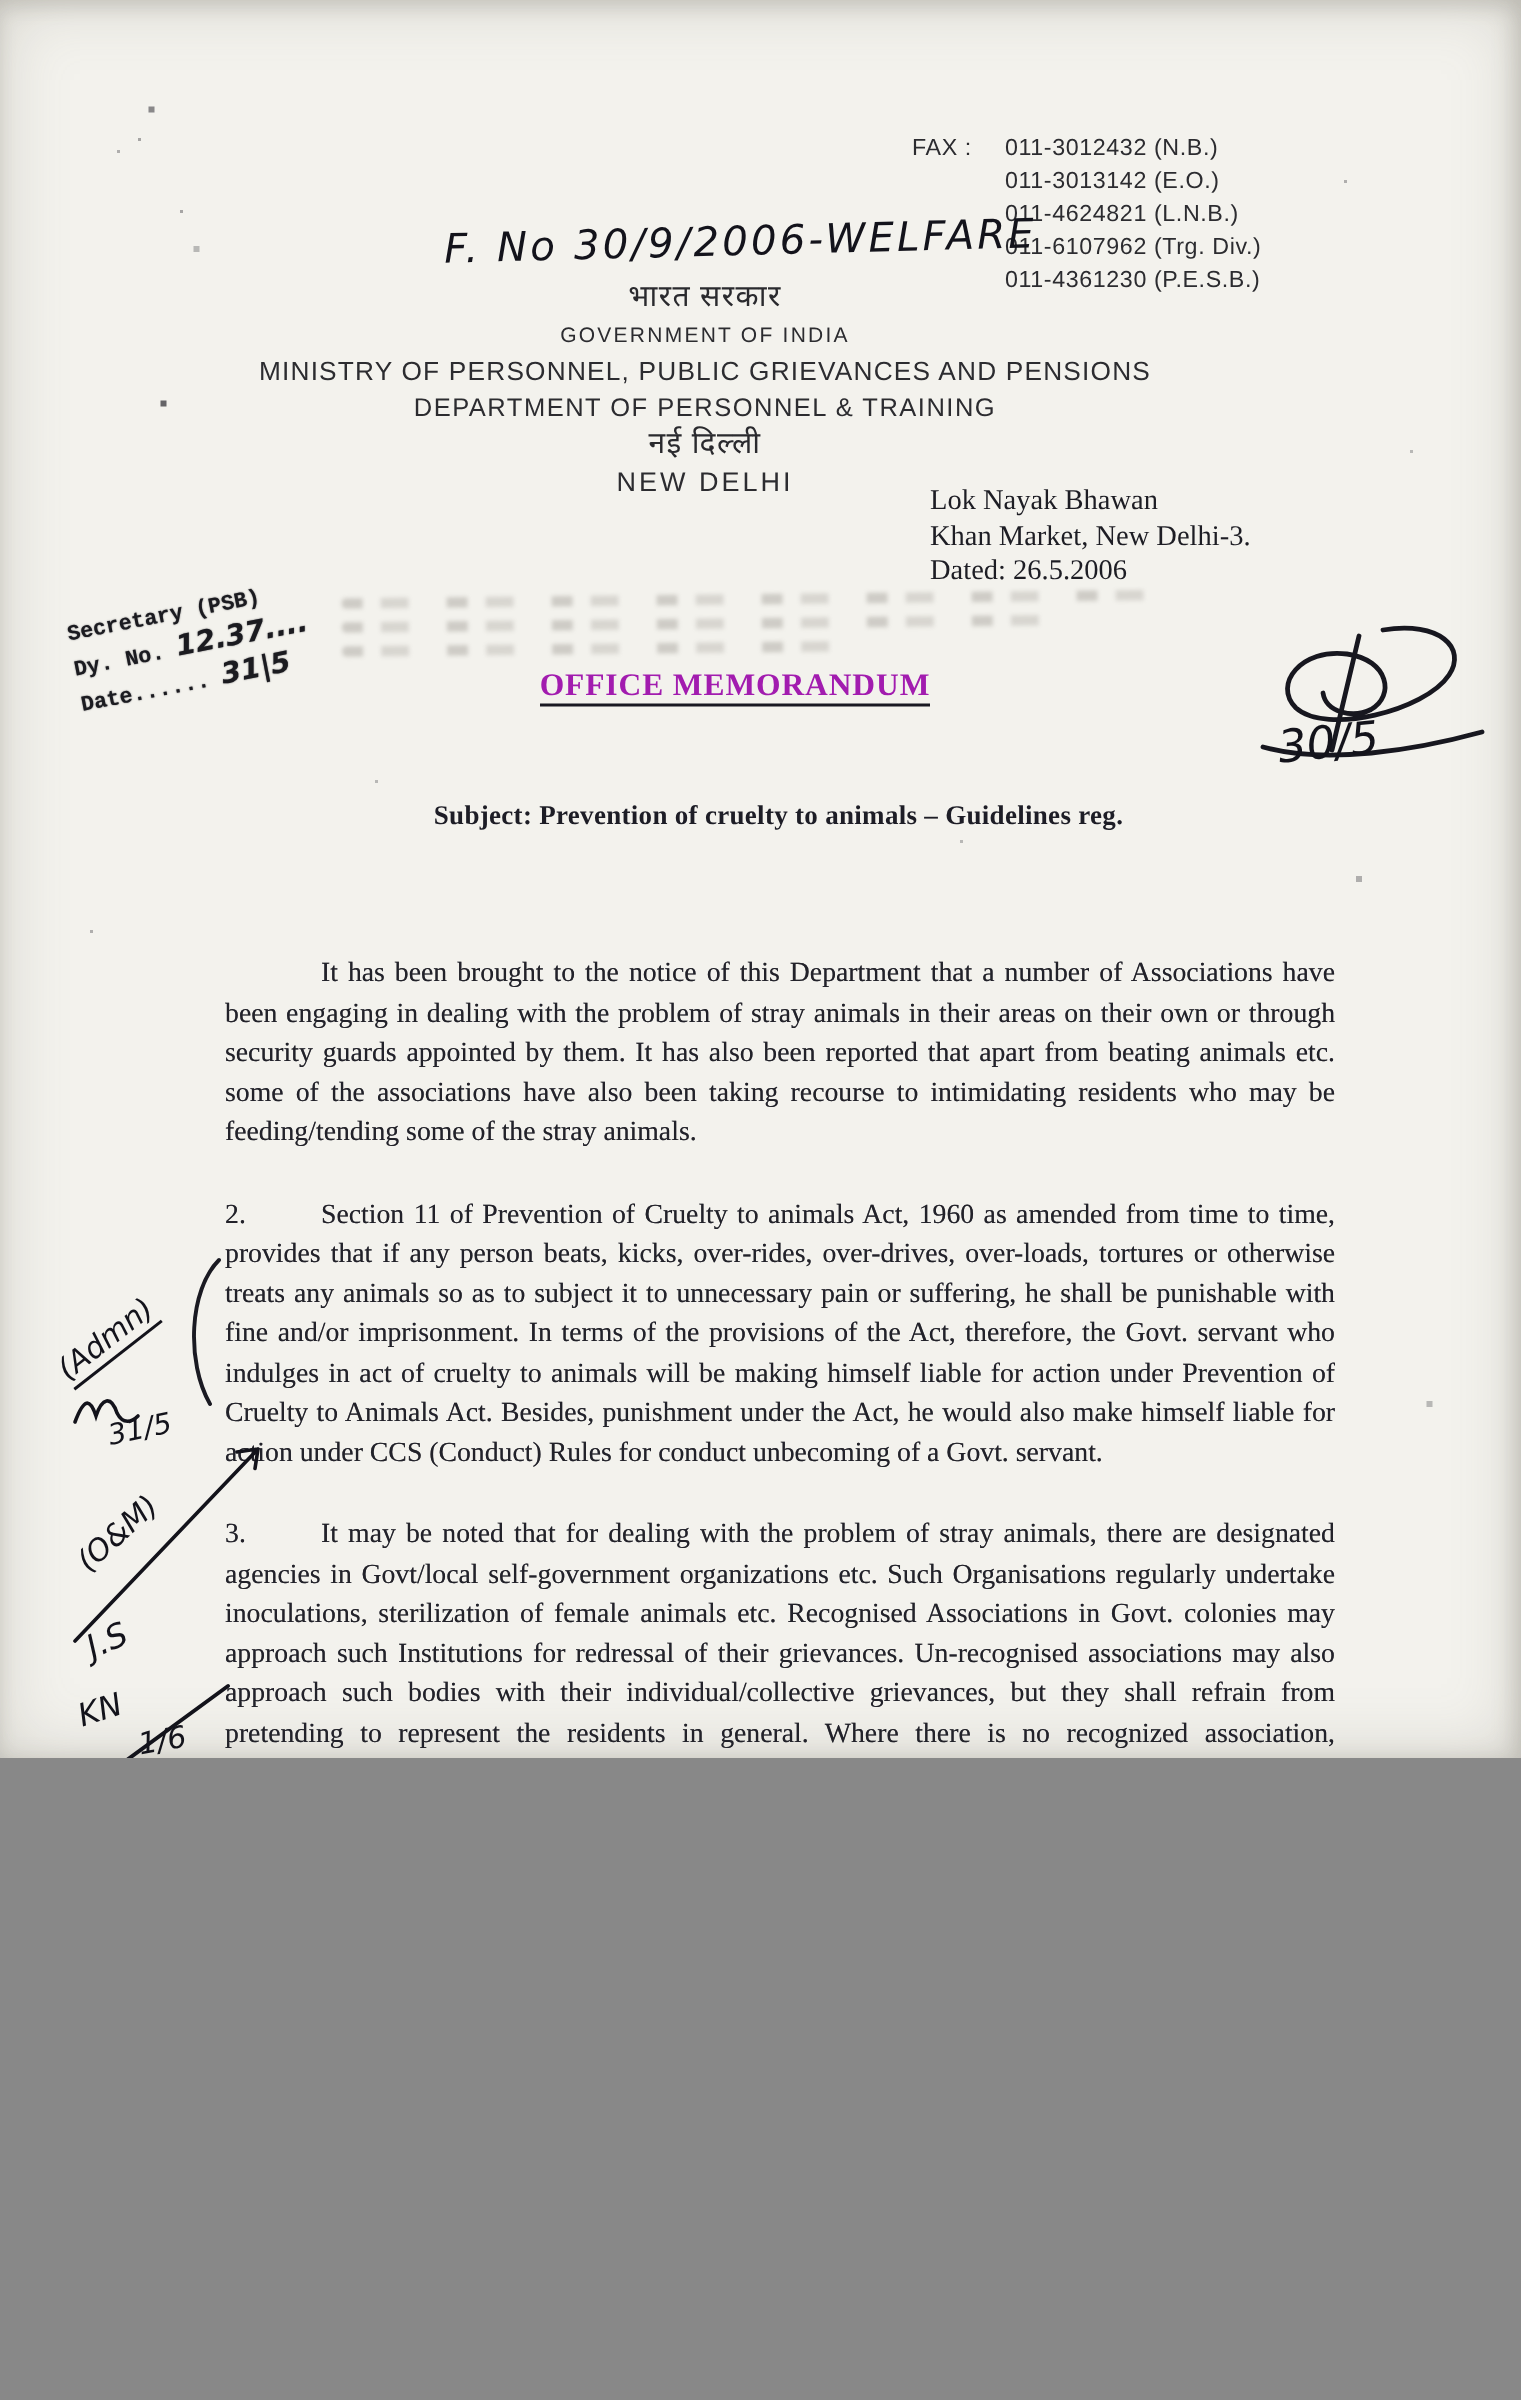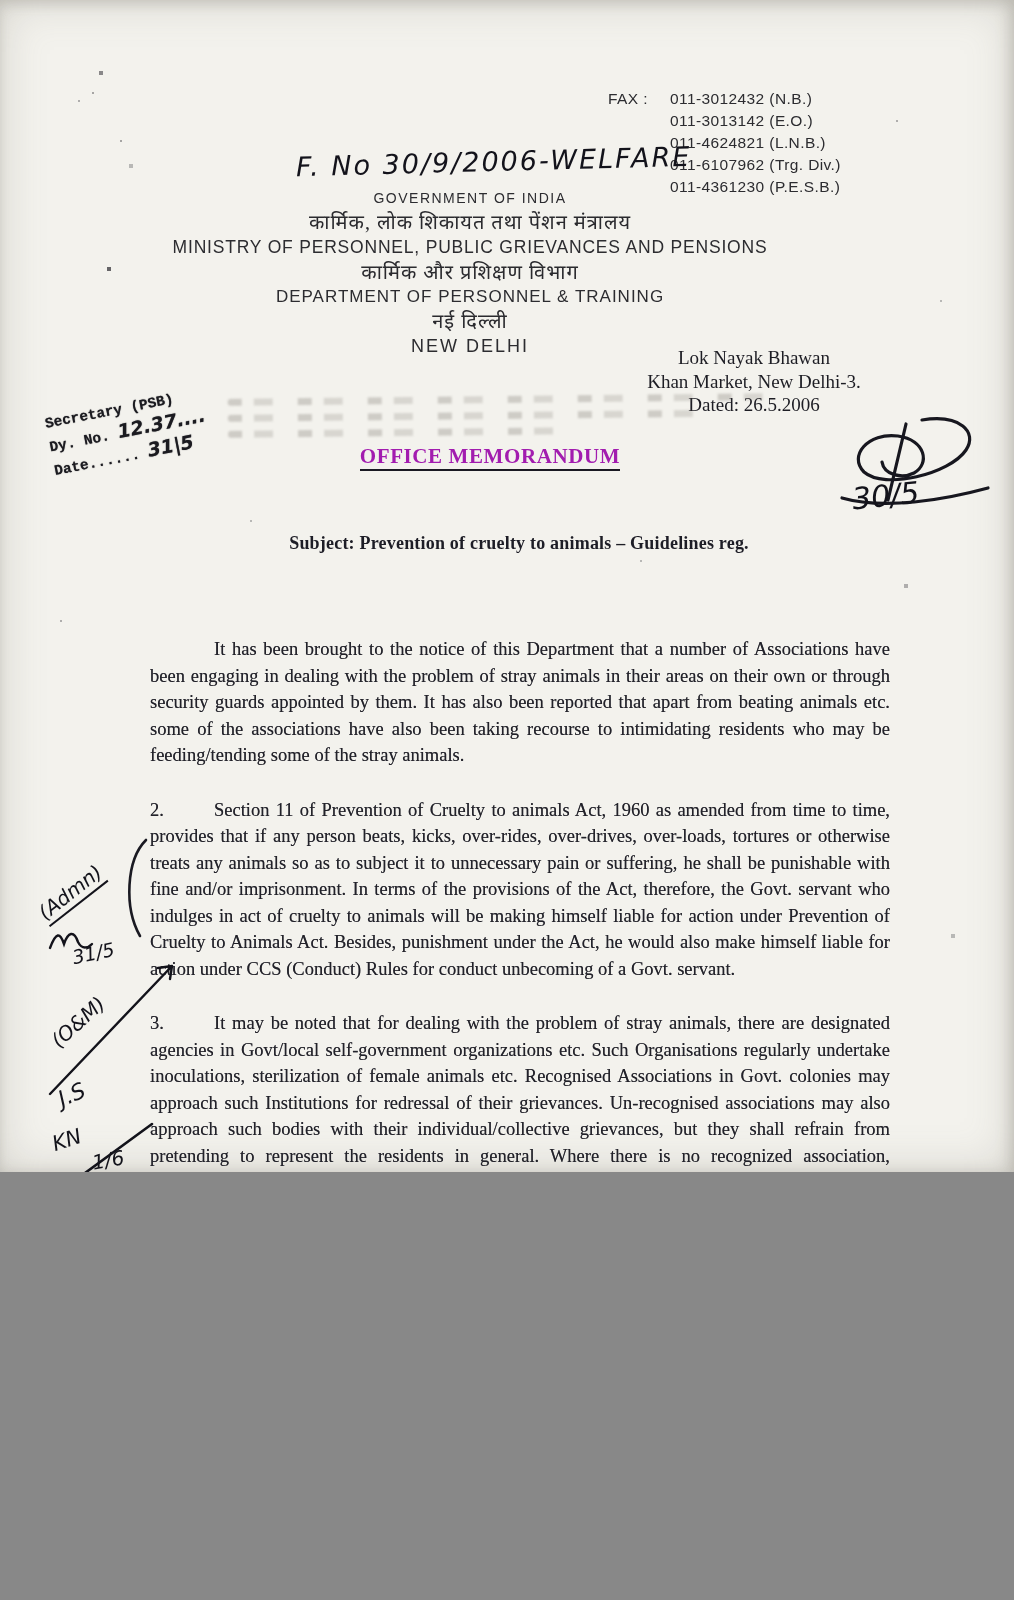--- a/index.html
+++ b/index.html
@@ -21,21 +21,21 @@
   .sans{font-family:"Liberation Sans", sans-serif;color:#2c2c30;}
   .fax{top:88px;left:608px;width:290px;font-size:15.5px;line-height:22px;letter-spacing:.4px;}
   .fax-row{display:flex;}
   .fax-label{width:62px;flex:0 0 62px;}
   .header{top:186px;left:60px;width:820px;text-align:center;}
   .h-hi{font-size:20px;letter-spacing:1px;line-height:25px;color:#2a2a2e;}
   .h-en1{font-size:14px;letter-spacing:1.5px;line-height:24px;}
   .h-en2{font-size:17.5px;letter-spacing:.8px;line-height:25px;}
   .h-en3{font-size:17px;letter-spacing:1px;line-height:24px;}
   .h-city{font-size:18px;letter-spacing:2px;line-height:24px;}
-  .addr{top:346px;left:620px;width:268px;text-align:center;font-size:19px;line-height:23.5px;color:#1d1d24;}
+  .addr{top:322px;left:620px;width:268px;text-align:left;font-size:19px;line-height:23.5px;color:#1d1d24;}
   
   .stamp{
     top:394px;left:48px;width:205px;
     transform:rotate(-11deg);
     font-family:"Liberation Mono", monospace;
     font-weight:bold;font-size:14.5px;line-height:21px;
     color:#1b1b20;text-shadow:0 0 1px rgba(20,20,25,.7);
     white-space:nowrap;
   }
   .stamp .big{font-size:19px;font-family:"DejaVu Sans",sans-serif;font-style:italic;}
@@ -123,24 +123,23 @@
       </div>
     <div class="fax-row">
         <span class="fax-label"></span>
         <span>011-4361230 (P.E.S.B.)</span>
       </div>
   </div>
 
   <div class="abs hand fileno">F. No 30/9/2006-WELFARE</div>
 
   <div class="abs header">
+    <div class="h-hi">भारत सरकार</div>
     <div class="sans h-en1">GOVERNMENT OF INDIA</div>
-    <div class="h-hi">कार्मिक, लोक शिकायत तथा पेंशन मंत्रालय</div>
     <div class="sans h-en2">MINISTRY OF PERSONNEL, PUBLIC GRIEVANCES AND PENSIONS</div>
-    <div class="h-hi">कार्मिक और प्रशिक्षण विभाग</div>
     <div class="sans h-en3">DEPARTMENT OF PERSONNEL &amp; TRAINING</div>
     <div class="h-hi">नई दिल्ली</div>
     <div class="sans h-city">NEW DELHI</div>
   </div>
 
   <div class="abs addr">
     <div>Lok Nayak Bhawan</div>
     <div>Khan Market, New Delhi-3.</div>
     <div>Dated: 26.5.2006</div>
   </div>

